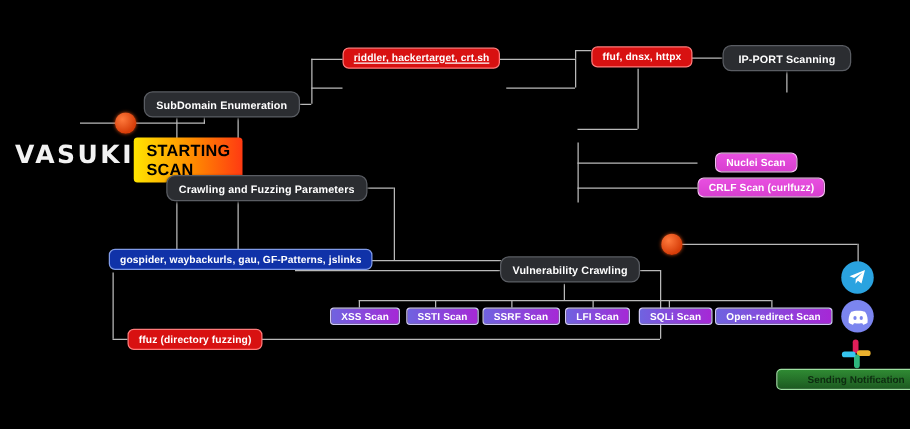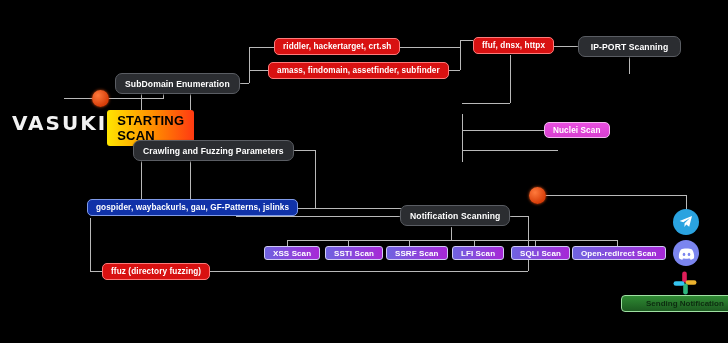--- a/index.html
+++ b/index.html
@@ -163,35 +163,35 @@
   <div class="dot" style="left:92px;top:90px;width:17px;height:17px;"></div>
   <div class="dot" style="left:529px;top:187px;width:17px;height:17px;"></div>
 
   <div class="node dark" style="left:115px;top:73px;">SubDomain Enumeration</div>
 
   <div class="node dark" style="left:133px;top:140px;">Crawling and Fuzzing Parameters</div>
 
 
   <div class="node dark" style="left:578px;top:36px;width:103px;">IP-PORT Scanning</div>
 
-  <div class="node dark" style="left:400px;top:205px;">Notification Scanning</div>
-
-  <div class="node red" style="left:274px;top:38px;">riddler, hackertarget, crt.sh</div>
-
-  <div class="node red" style="left:268px;top:62px;">amass, findomain, assetfinder, subfinder</div>
+  <div class="node dark" style="left:400px;top:205px;">Vulnerability Crawling</div>
+
+  <div class="node red" style="left:274px;top:38px;text-decoration:underline;">riddler, hackertarget, crt.sh</div>
+
 
   <div class="node red" style="left:473px;top:37px;">ffuf, dnsx, httpx</div>
 
 
   <div class="node red" style="left:102px;top:263px;">ffuz (directory fuzzing)</div>
 
   <div class="node blue" style="left:87px;top:199px;">gospider, waybackurls, gau, GF-Patterns, jslinks</div>
 
-  <div class="node magenta" style="left:544px;top:122px;">Nuclei Scan</div>
-
+  <div class="node magenta" style="left:572px;top:122px;">Nuclei Scan</div>
+
+  <div class="node magenta" style="left:558px;top:142px;">CRLF Scan (curlfuzz)</div>
 
   <div class="node chip" style="left:264px;top:246px;">XSS Scan</div>
   <div class="node chip" style="left:325px;top:246px;">SSTI Scan</div>
   <div class="node chip" style="left:386px;top:246px;">SSRF Scan</div>
   <div class="node chip" style="left:452px;top:246px;">LFI Scan</div>
   <div class="node chip" style="left:511px;top:246px;">SQLi Scan</div>
   <div class="node chip" style="left:572px;top:246px;">Open-redirect Scan</div>
 
   <div class="social" id="tg-icon" style="left:673px;top:209px;">
     <svg width="16" height="16" viewBox="0 0 16 16">

